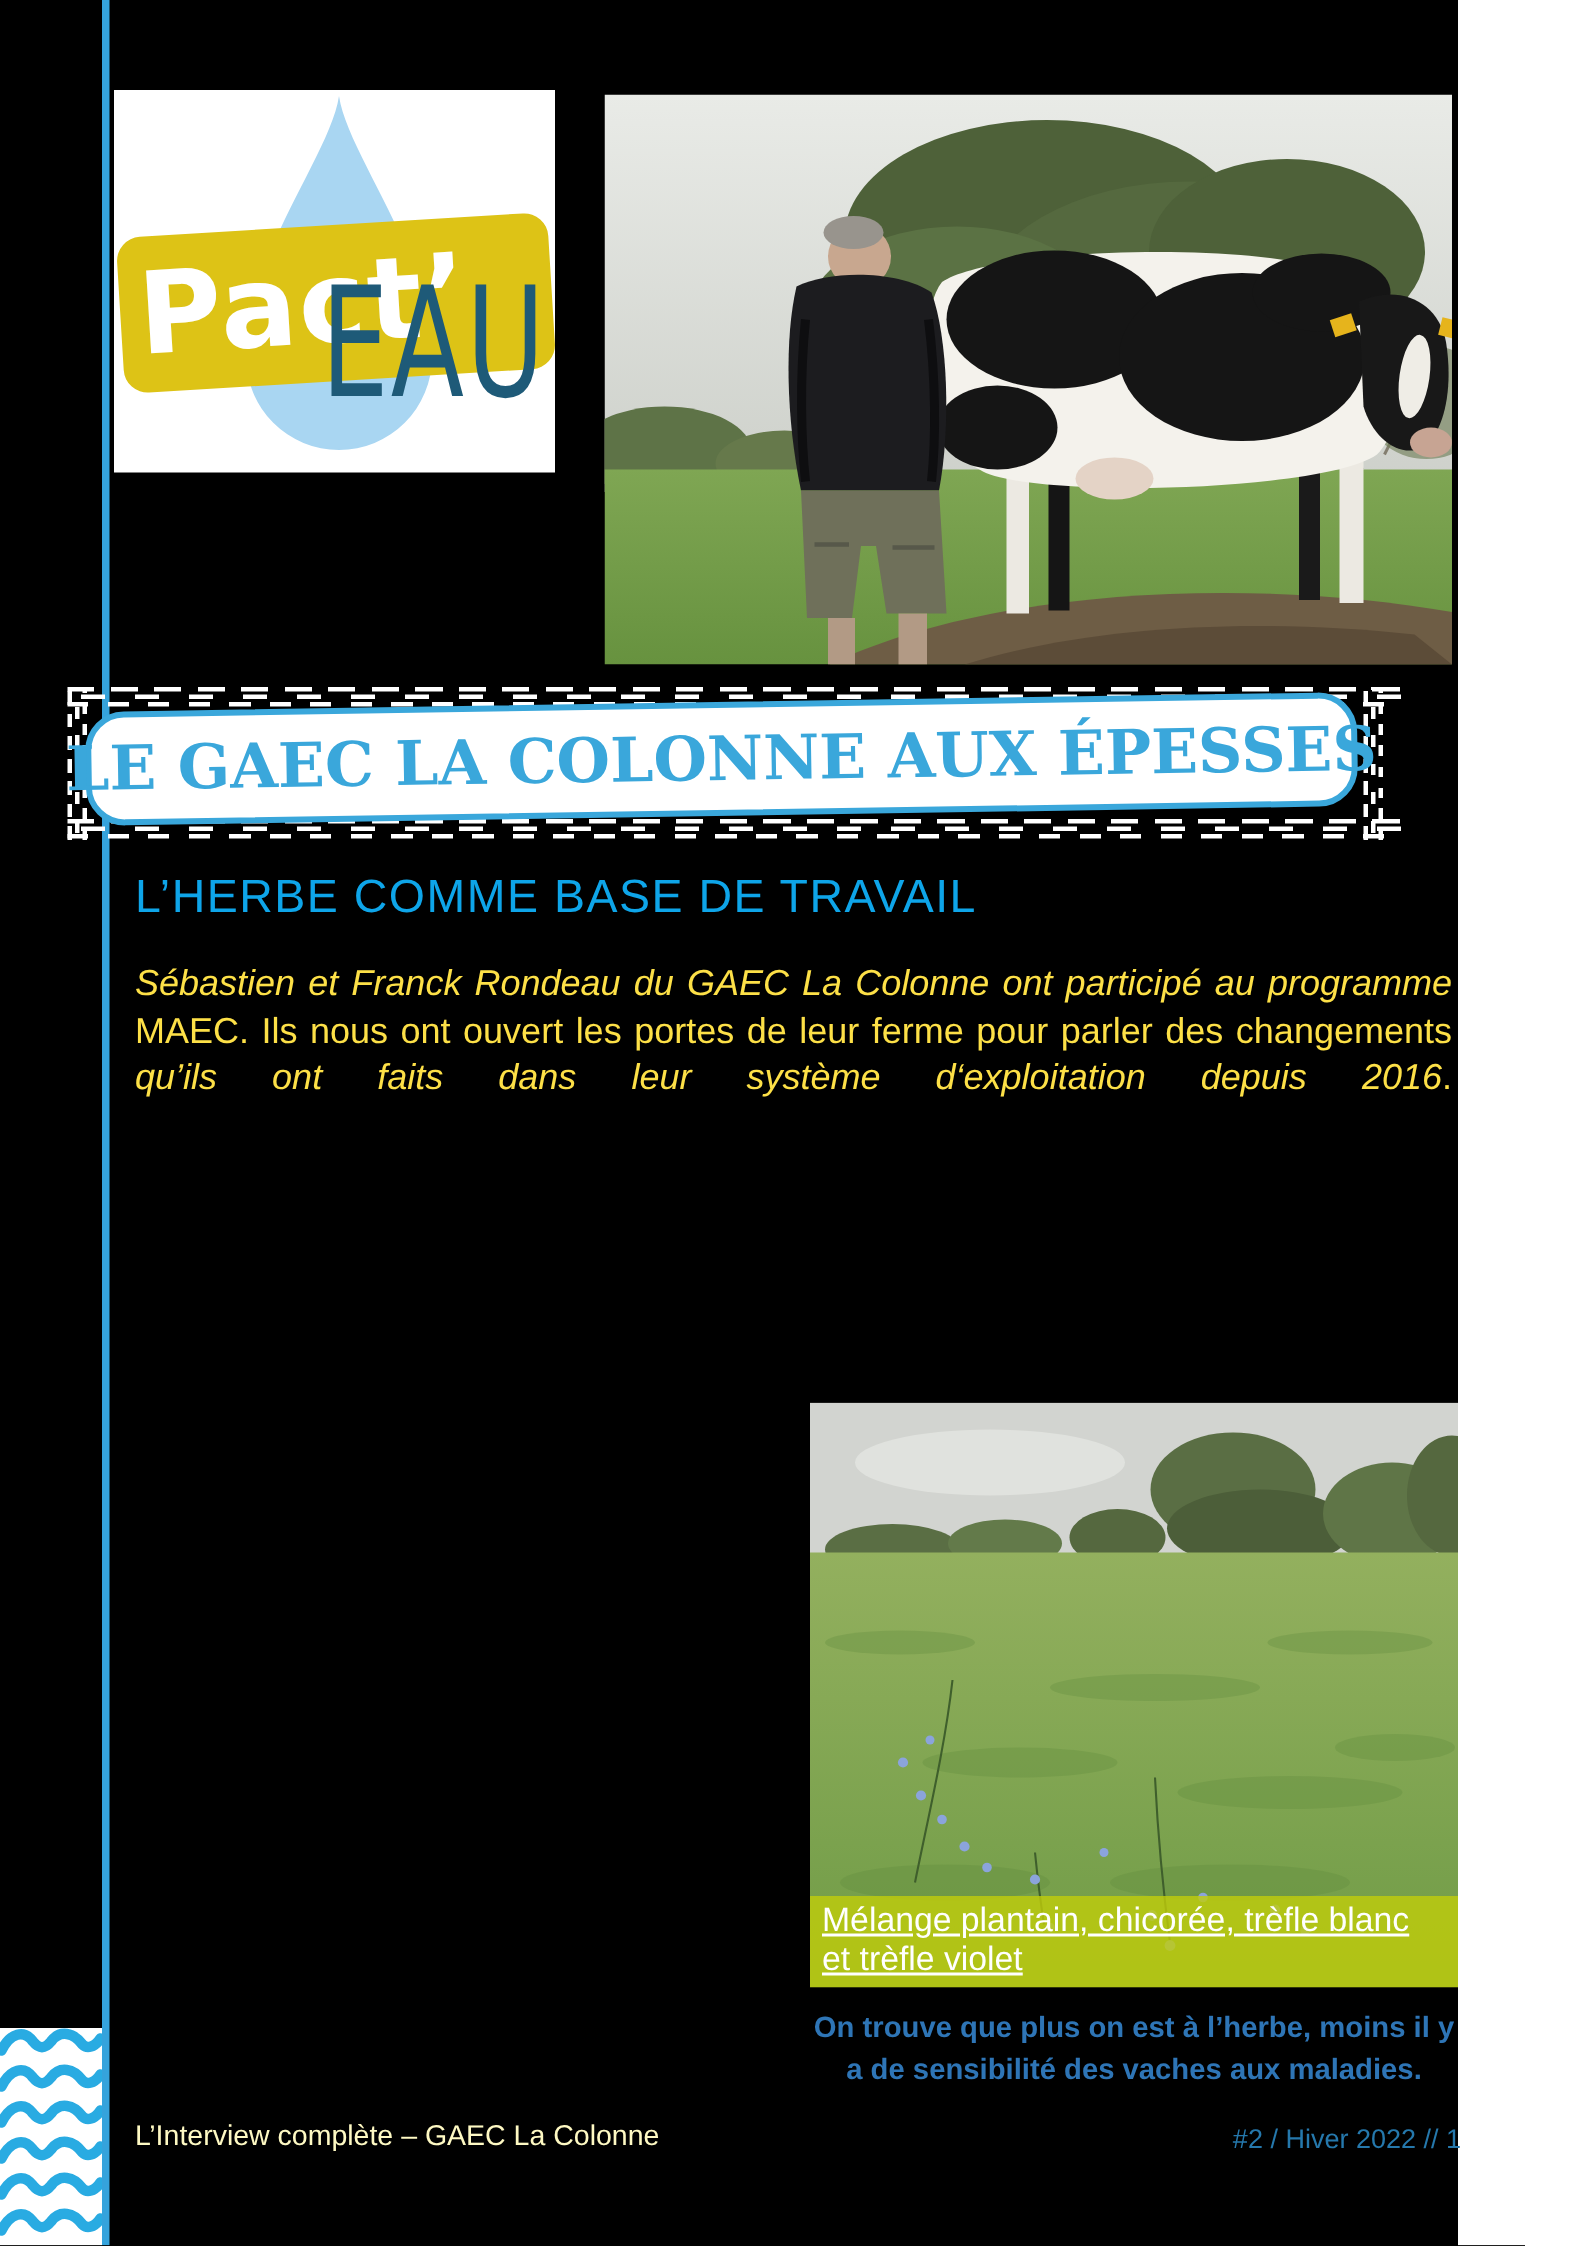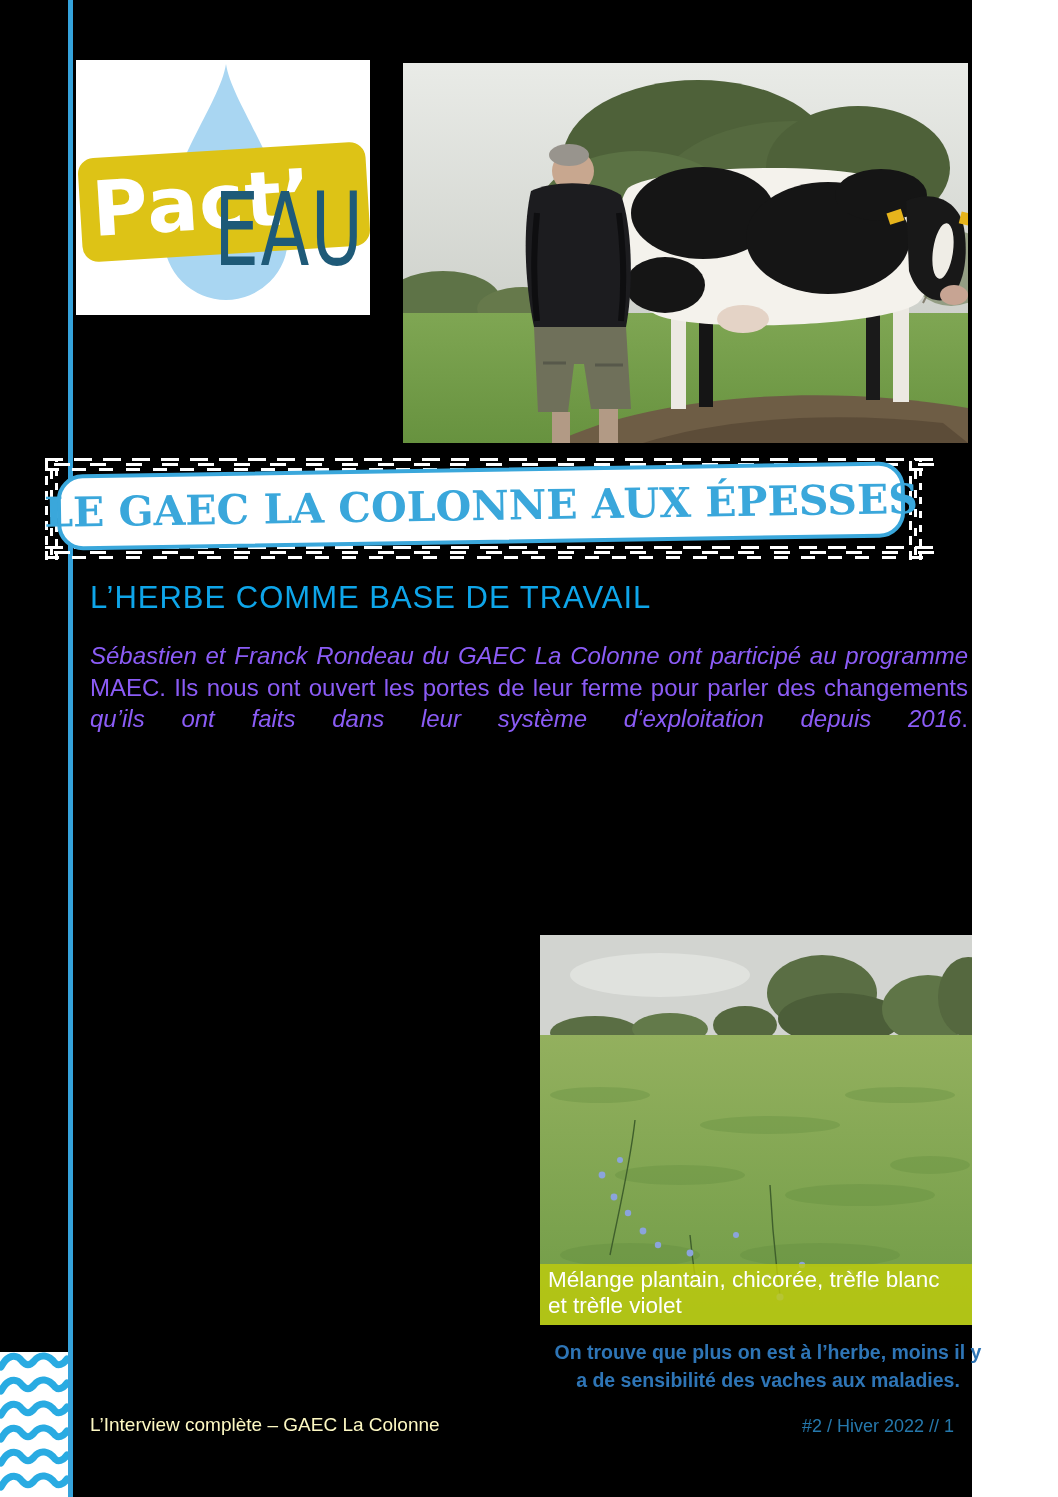--- a/index.html
+++ b/index.html
@@ -18,21 +18,21 @@
   .logo-eau{position:absolute;left:138px;top:118px;color:#1e5a78;font-size:102px;line-height:104px;
             font-family:"DejaVu Sans", sans-serif;transform:scaleX(0.70);transform-origin:left top;
             letter-spacing:2px;white-space:nowrap;}
 
   
   .photo1{position:absolute;left:403px;top:63px;width:565px;height:380px;}
   .photo2{position:absolute;left:540px;top:935px;width:432px;height:390px;overflow:hidden;}
   .photo2 svg{position:absolute;left:0;top:0;}
   .caption{position:absolute;left:0;bottom:0;width:100%;box-sizing:border-box;
            background:rgba(193,205,10,0.80);color:#fff;font-size:22.5px;line-height:26px;
-           padding:3px 15px 6px 8px;}
+           padding:3px 15px 6px 8px;text-decoration:underline;}
 
   
   .dash-h{position:absolute;left:45px;width:890px;height:13px;
     background-image:
       repeating-linear-gradient(90deg,#fff 0 18px,transparent 18px 29px),
       repeating-linear-gradient(90deg,transparent 0 9px,#fff 9px 25px,transparent 25px 36px),
       repeating-linear-gradient(90deg,#fff 0 14px,transparent 14px 27px);
     background-size:100% 3px,100% 3px,100% 3px;
     background-position:0 0,0 5px,0 10px;
     background-repeat:no-repeat;}
@@ -45,29 +45,29 @@
     background-position:0 0,5px 0,10px 0;
     background-repeat:no-repeat;}
   .banner-wrap{position:absolute;left:57px;top:468px;width:848px;height:76px;transform:rotate(-0.9deg);}
   .banner-box{width:100%;height:100%;box-sizing:border-box;background:#fff;
               border:4px solid #3aa7db;border-radius:26px;display:flex;align-items:center;justify-content:center;}
   .banner-title{color:#3aa7db;font-family:"DejaVu Serif", serif;font-weight:bold;font-size:41px;
                 letter-spacing:0px;white-space:nowrap;}
 
   
   .heading{position:absolute;left:90px;top:580px;color:#0ea5e9;font-size:31px;letter-spacing:1px;}
-  .intro{position:absolute;left:90px;top:640px;width:878px;color:#8b5cf6;font-size:24px;
+  .intro{position:absolute;left:90px;top:640px;width:878px;color:#fde047;font-size:24px;
          line-height:31.5px;text-align:justify;text-align-last:justify;}
   .it{font-style:italic;}
 
   
-  .quote{position:absolute;left:548px;top:1338px;width:440px;text-align:center;color:#2e75b6;
+  .quote{position:absolute;left:536px;top:1338px;width:440px;text-align:center;color:#2e75b6;
          font-weight:bold;font-size:19.5px;line-height:28px;}
   .footer-left{position:absolute;left:90px;top:1414px;color:#fef9c3;font-size:19px;}
-  .footer-right{position:absolute;right:104px;top:1416px;color:#2578ac;font-size:18px;}
+  .footer-right{position:absolute;right:84px;top:1416px;color:#2578ac;font-size:18px;}
 
   
   .wave-box{position:absolute;left:0;top:1352px;width:68px;height:145px;background:#fff;overflow:hidden;}
 </style>
 </head>
 <body>
 
 <div id="page">
 
   <div class="right-strip"></div>

